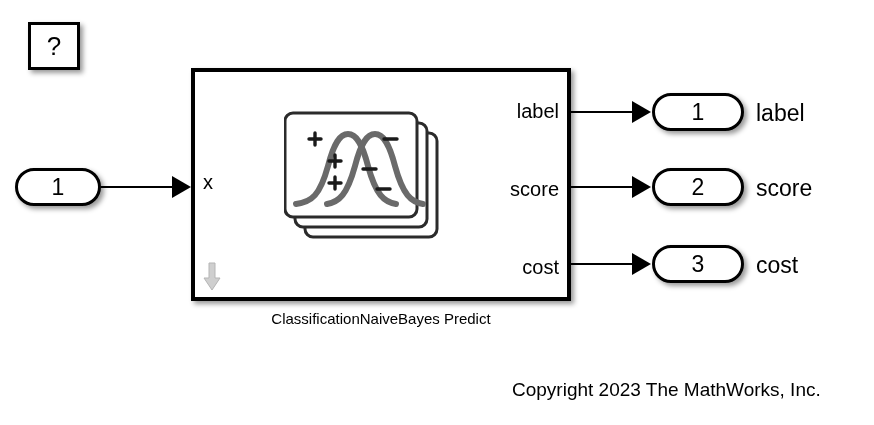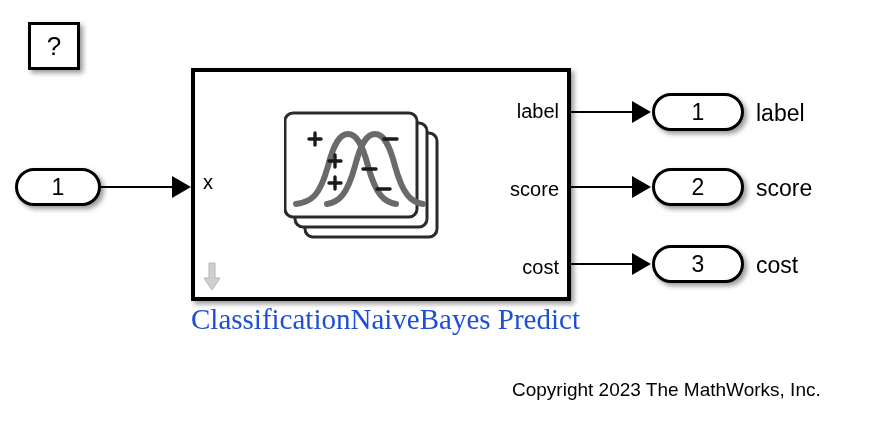--- a/index.html
+++ b/index.html
@@ -68,25 +68,24 @@
     color: #000000;
     white-space: nowrap;
   }
 
   
   #block-caption {
     left: 191px;
     top: 305px;
     width: 380px;
     text-align: center;
-    font-size: 29px;
+    font-size: 15px;
     line-height: 28px;
-    color: #1d4ed8;
-    white-space: nowrap;
-    font-family: Liberation Serif, serif;
+    color: #000000;
+    white-space: nowrap;
   }
 
   
   .port-pill {
     position: absolute;
     border: 3px solid #000000;
     background: #ffffff;
     box-sizing: border-box;
     border-radius: 999px;
     display: flex;

